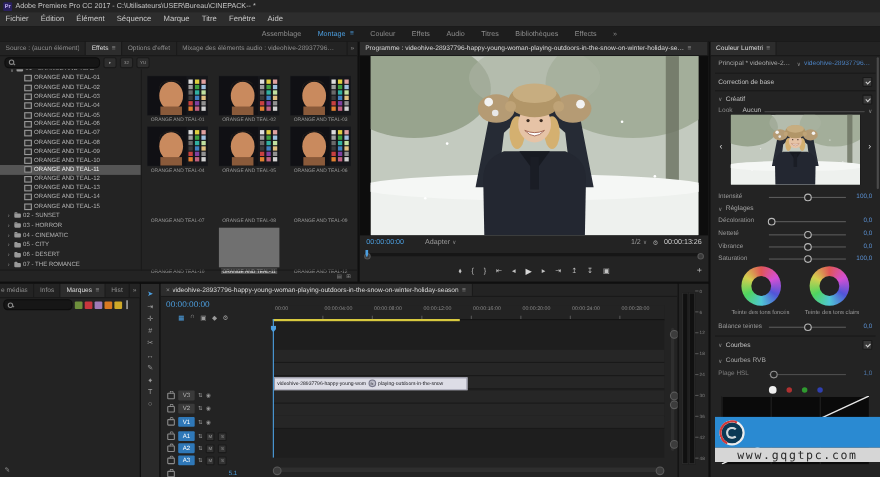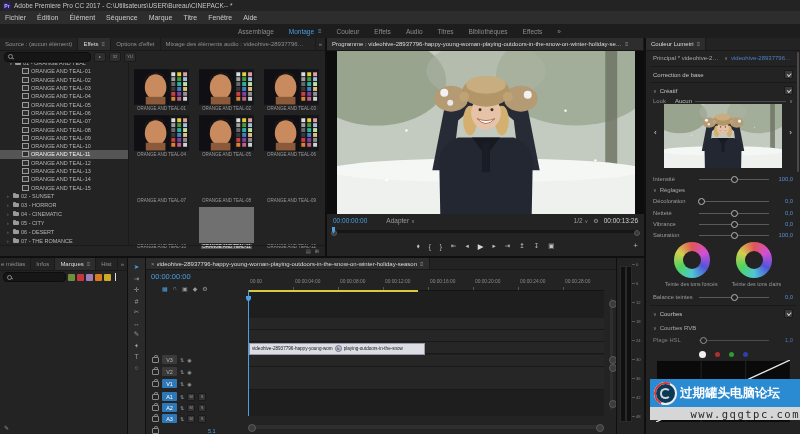--- a/index.html
+++ b/index.html
@@ -130,21 +130,21 @@
   .mscale{position:absolute;top:6px;bottom:10px;left:15px;width:12px;}
   .mlbl{position:absolute;font-size:4.2px;color:#808080;left:4px;}
   .mtick{position:absolute;left:0;width:3px;height:1px;background:#555;}
   
   .wm{position:absolute;right:0;bottom:14px;width:150px;z-index:60;}
   .wm-banner{background:#2a8ad2;display:flex;align-items:center;gap:3px;padding:2px 4px;height:24px;}
   .wm-logo{width:19px;height:19px;border-radius:50%;background:#0b3854;border:2px solid #ececec;position:relative;flex:none;}
   .wm-logo::before{content:"";position:absolute;inset:-2px;border-radius:50%;border:2px solid transparent;border-top-color:#d03a3a;border-left-color:#d03a3a;transform:rotate(-20deg);}
   .wm-logo::after{content:"";position:absolute;left:4px;top:4px;width:11px;height:11px;border-radius:50%;border:2.5px solid #cfd6da;border-right-color:transparent;box-sizing:border-box;}
   .wm-title{color:#fff;font-size:12.5px;font-weight:bold;font-family:"DejaVu Sans",sans-serif;white-space:nowrap;}
-  .wm-url{background:#d6d6d6;color:#2a2a2a;text-align:right;font-size:10.5px;letter-spacing:1.5px;font-family:"DejaVu Sans Mono",monospace;padding:0.5px 0;}
+  .wm-url{background:#d6d6d6;color:#2a2a2a;text-align:center;font-size:10.5px;letter-spacing:1.5px;font-family:"DejaVu Sans Mono",monospace;padding:0.5px 0;}
 </style>
 </head>
 <body>
 
 <div class="app">
 
   <svg width="0" height="0" style="position:absolute">
     <defs>
       <symbol id="fxthumb" viewBox="0 0 56 36">
         <rect width="56" height="36" fill="#15161a"></rect>
@@ -775,18 +775,17 @@
       <span class="mtick" style="top:133px;"></span>
         <span class="mlbl" style="top:131px;">42</span>
       <span class="mtick" style="top:152px;"></span>
         <span class="mlbl" style="top:150px;">48</span>
     </div>
   </div>
 
   <div class="wm">
     <div class="wm-banner">
       <span class="wm-logo"></span>
-      <span class="wm-title">过期罐头电脑论坛</span>
     </div>
     <div class="wm-url">www.gqgtpc.com</div>
   </div>
 
 </div>
 
 </body></html>

